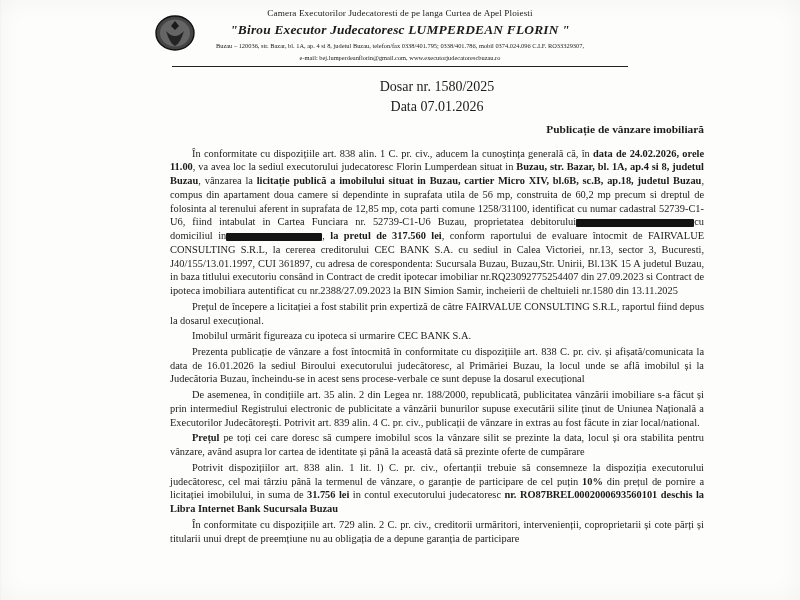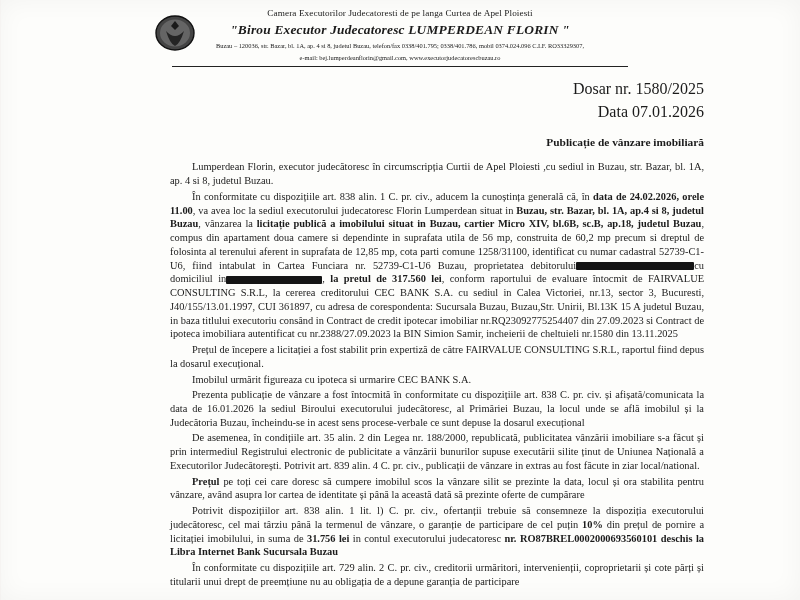--- a/index.html
+++ b/index.html
@@ -81,24 +81,24 @@
   }
 
   
   .doc-body {
     padding: 10px 96px 0 170px;
     font-size: 10.4px;
     line-height: 1.32;
     text-align: justify;
   }
   .meta {
-    text-align: right;
-    font-size: 16px;
+    text-align: center;
+    font-size: 14px;
     line-height: 1.45;
-    margin-bottom: 12px;
+    margin-bottom: 4px;
   }
   .doc-title {
     text-align: right;
     font-weight: bold;
     font-size: 11.4px;
     margin: 2px 0 10px 0;
   }
   p.para {
     margin: 0 0 2px 0;
     text-indent: 22px;
@@ -140,23 +140,20 @@
 
   <div class="doc-body">
 
     <div class="meta">
       <div>Dosar nr. 1580/2025</div>
       <div>Data 07.01.2026</div>
     </div>
 
     <div class="doc-title">Publicație de vânzare imobiliară</div>
 
-    <p class="para">
-      <span>Lumperdean Florin, executor judecătoresc în circumscripția Curtii de Apel Ploiesti ,cu sediul in Buzau, str. Bazar, bl. 1A, ap. 4 si 8, judetul Buzau.</span>
-    </p>
 
     <p class="para">
       În conformitate cu dispozițiile art. 838 alin. 1 C. pr. civ., aducem la cunoștința generală că, în <span class="b">data de 24.02.2026, orele 11.00</span>, va avea loc la sediul executorului judecatoresc Florin Lumperdean situat in <span class="b">Buzau, str. Bazar, bl. 1A, ap.4 si 8, judetul Buzau</span>, vânzarea la <span class="b">licitație publică a imobilului situat in Buzau, cartier Micro XIV, bl.6B, sc.B, ap.18, judetul Buzau</span>, compus din apartament doua camere si dependinte in suprafata utila de 56 mp, construita de 60,2 mp precum si dreptul de folosinta al terenului aferent in suprafata de 12,85 mp, cota parti comune 1258/31100, identificat cu numar cadastral 52739-C1-U6, fiind intabulat in Cartea Funciara nr. 52739-C1-U6 Buzau, proprietatea debitorului<span class="redact r1"></span>cu domiciliul in<span class="redact r2"></span>, <span class="b">la pretul de 317.560 lei</span>, conform raportului de evaluare întocmit de FAIRVALUE CONSULTING S.R.L, la cererea creditorului CEC BANK S.A. cu sediul in Calea Victoriei, nr.13, sector 3, Bucuresti, J40/155/13.01.1997, CUI 361897, cu adresa de corespondenta: Sucursala Buzau, Buzau,Str. Unirii, Bl.13K 15 A judetul Buzau, in baza titlului executoriu consând in Contract de credit ipotecar imobiliar nr.RQ23092775254407 din 27.09.2023 si Contract de ipoteca imobiliara autentificat cu nr.2388/27.09.2023 la BIN Simion Samir, incheierii de cheltuieli nr.1580 din 13.11.2025
     </p>
 
     <p class="para">
       <span>Prețul de începere a licitației a fost stabilit prin expertiză de către FAIRVALUE CONSULTING S.R.L, raportul fiind depus la dosarul execuțional.</span>
     </p>
 
     <p class="para">

